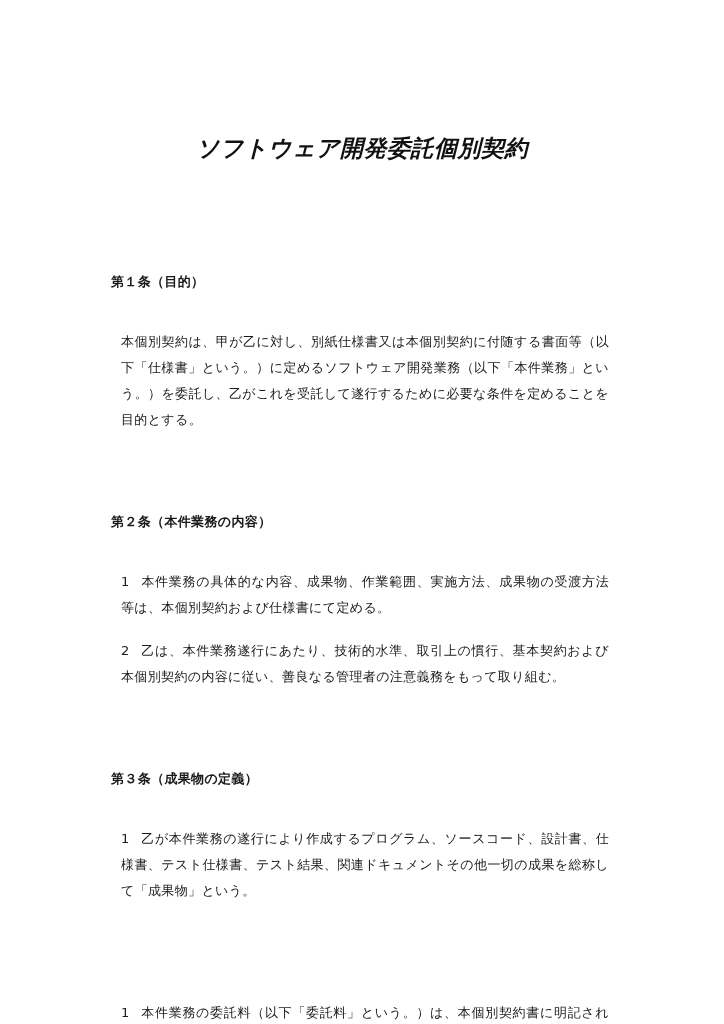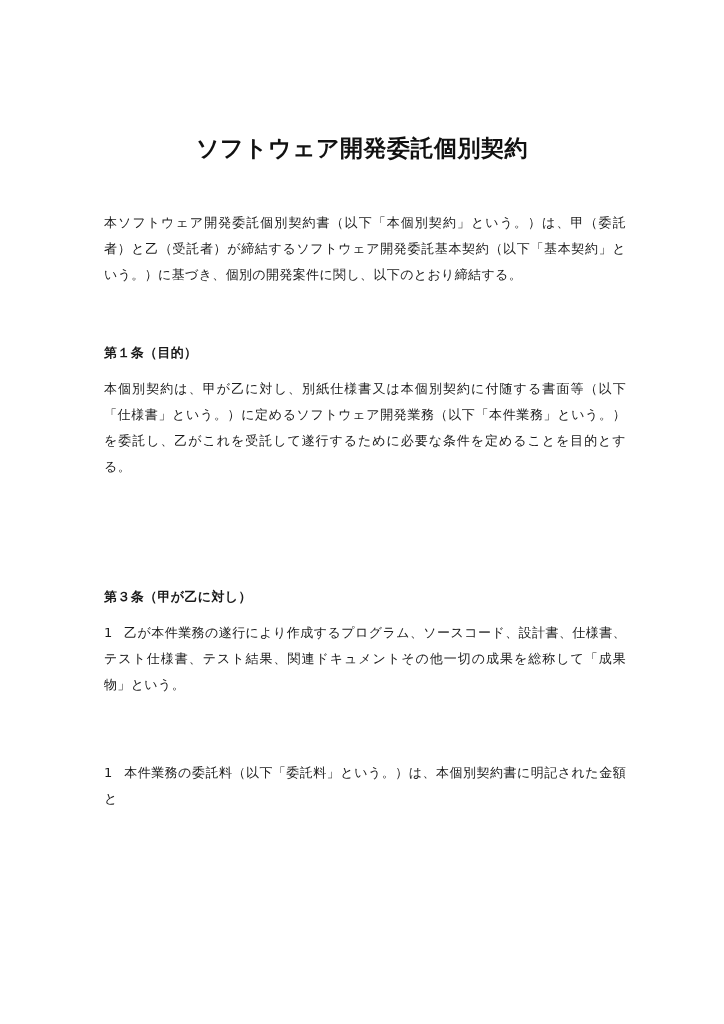--- a/index.html
+++ b/index.html
@@ -25,84 +25,92 @@
       position: absolute;
       top: 133px;
       left: 0;
       width: 724px;
       text-align: center;
       font-size: 23px;
       font-weight: bold;
       letter-spacing: 0.5px;
       color: #111;
       margin: 0;
+      font-style: italic;
     }
     .content {
       position: absolute;
       left: 104px;
       top: 210px;
       width: 522px;
       font-size: 13px;
       line-height: 26px;
       letter-spacing: 0.35px;
     }
     .para {
       margin: 0;
       text-align: justify;
     }
     .article {
       margin-top: 0;
     }
     .article-heading {
       font-weight: bold;
       font-size: 13px;
-      margin: 0;
+      margin: 7px;
       line-height: 26px;
     }
     .article-body {
       margin: 0;
     }
     .clause {
-      margin: 0;
+      margin: 17px;
       text-align: justify;
     }
     .num {
       display: inline-block;
       width: 20px;
     }
     .gap-intro { height: 52px; }
     .gap-head { height: 10px; }
     .gap-article { height: 52px; }
   </style>
 </head>
 <body>
 
 <div class="page">
   <h1 class="title">ソフトウェア開発委託個別契約</h1>
 
   <div class="content">
-    <p class="para">本ソフトウェア開発委託個別契約書（以下「本個別契約」という。）は、甲（委託者）と乙（受託者）が締結するソフトウェア開発委託基本契約（以下「基本契約」という。）に基づき、個別の開発案件に関し、以下のとおり締結する。</p>
 
     <div class="gap-intro"></div>
 
     <section class="article">
       <h2 class="article-heading">第１条（目的）</h2>
       <div class="gap-head"></div>
       <div class="article-body">
         <p class="clause">本個別契約は、甲が乙に対し、別紙仕様書又は本個別契約に付随する書面等（以下「仕様書」という。）に定めるソフトウェア開発業務（以下「本件業務」という。）を委託し、乙がこれを受託して遂行するために必要な条件を定めることを目的とする。</p>
       </div>
     </section>
 
     <div class="gap-article"></div>
 
+    <section class="article">
+      <h2 class="article-heading">第２条（本件業務の内容）</h2>
+      <div class="gap-head"></div>
+      <div class="article-body">
+        <p class="clause"><span class="num">1</span><span>本件業務の具体的な内容、成果物、作業範囲、実施方法、成果物の受渡方法等は、本個別契約および仕様書にて定める。</span></p>
+        <p class="clause"><span class="num">2</span><span>乙は、本件業務遂行にあたり、技術的水準、取引上の慣行、基本契約および本個別契約の内容に従い、善良なる管理者の注意義務をもって取り組む。</span></p>
+      </div>
+    </section>
 
     <div class="gap-article"></div>
 
     <section class="article">
-      <h2 class="article-heading">第３条（甲が乙に対し）</h2>
+      <h2 class="article-heading">第３条（成果物の定義）</h2>
       <div class="gap-head"></div>
       <div class="article-body">
         <p class="clause"><span class="num">1</span><span>乙が本件業務の遂行により作成するプログラム、ソースコード、設計書、仕様書、テスト仕様書、テスト結果、関連ドキュメントその他一切の成果を総称して「成果物」という。</span></p>
       </div>
     </section>
 
     <div class="gap-article"></div>
 
     <section class="article">
       <div class="gap-head"></div>

